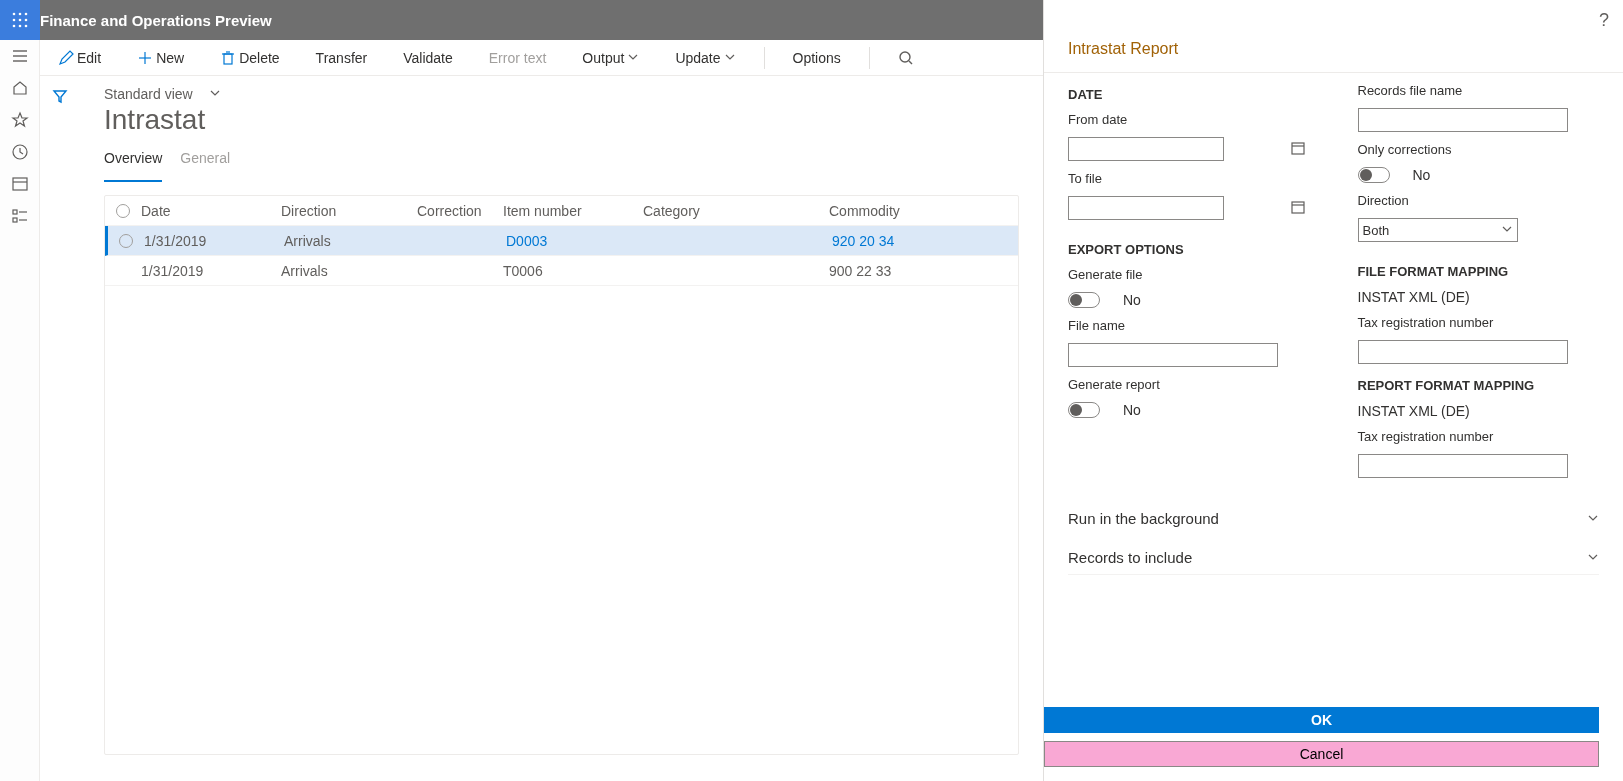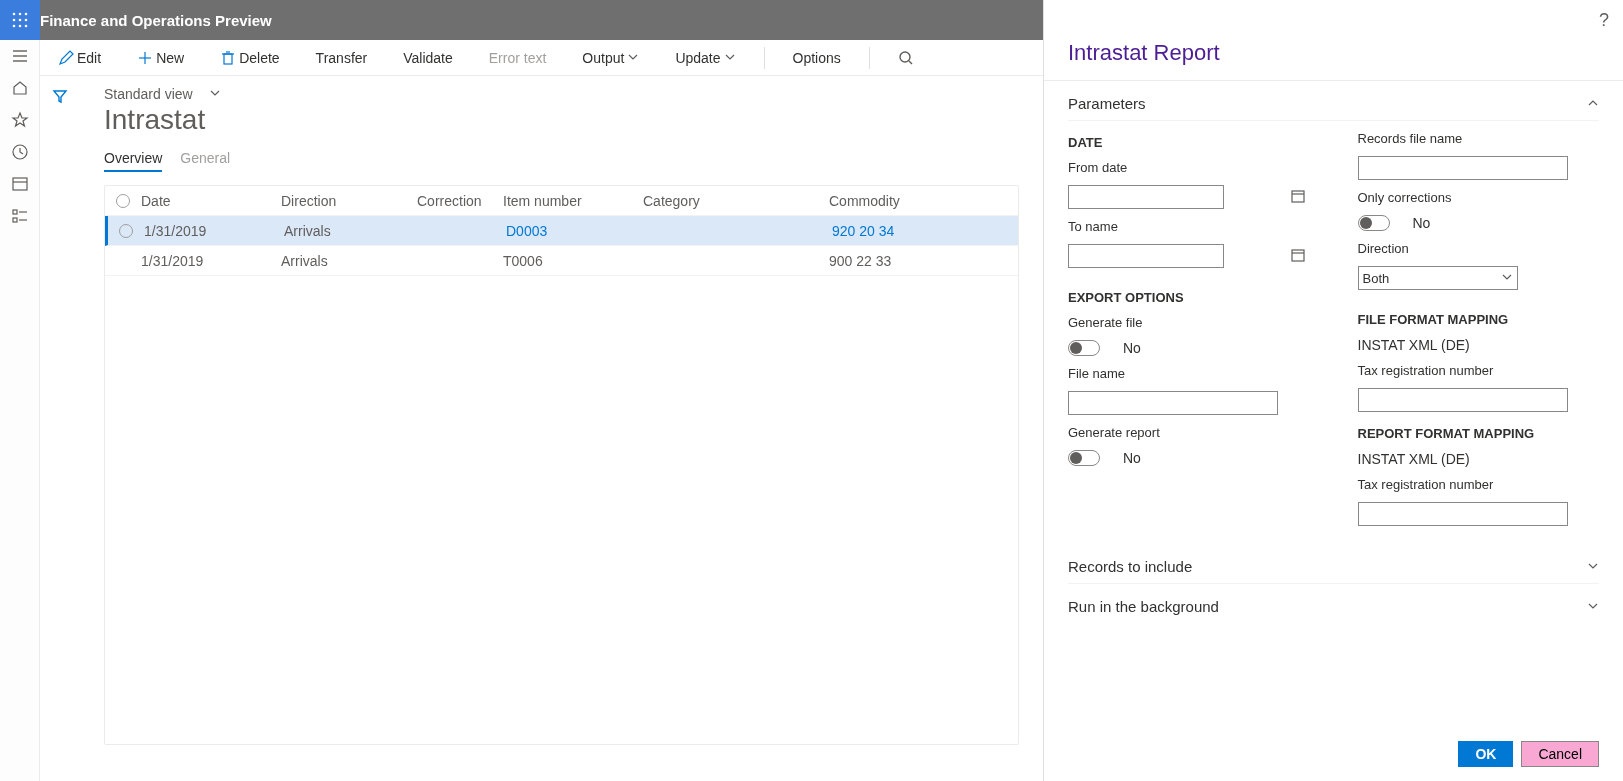--- a/index.html
+++ b/index.html
@@ -24,60 +24,60 @@
 .tb-sep { width: 1px; height: 22px; background: #e1dfdd; margin: 0 2px; }
 
 
 .main { position: absolute; left: 40px; top: 76px; right: 580px; bottom: 0; display: flex; }
 .filter-col { width: 40px; padding-top: 12px; text-align: center; }
 .filter-col svg { stroke: #0078d4; fill: none; }
 .content { flex: 1; padding: 10px 24px 0 24px; }
 .view-picker { font-size: 14px; color: #605e5c; display: flex; align-items: center; gap: 16px; cursor: pointer; }
 .page-title { font-size: 28px; color: #605e5c; font-weight: 400; margin-top: 2px; }
 .tabs { margin-top: 14px; display: flex; gap: 18px; border-bottom: 1px solid transparent; }
-.tab { padding-bottom: 4px; cursor: pointer; color: #a19f9d; }
+.tab { padding-bottom: 14px; cursor: pointer; color: #a19f9d; }
 .tab.active { color: #323130; border-bottom: 2px solid #0078d4; }
 
 .grid { margin-top: 12px; border: 1px solid #edebe9; border-radius: 2px; min-height: 560px; }
 .grid-row { display: flex; align-items: center; height: 30px; border-bottom: 1px solid #f3f2f1; }
 .grid-row.header { color: #605e5c; font-weight: 400; }
 .grid-row.selected { background: #dbe8f7; border-left: 3px solid #0078d4; }
 .col-sel { width: 36px; display: flex; justify-content: center; }
 .radio { width: 14px; height: 14px; border: 1px solid #a19f9d; border-radius: 50%; }
 .col { padding-right: 8px; color: #605e5c; }
 .col.link { color: #0078d4; }
 .c-date { width: 140px; }
 .c-dir { width: 136px; }
 .c-corr { width: 86px; }
 .c-item { width: 140px; }
 .c-cat { width: 186px; }
 .c-comm { width: 160px; }
 
 
 .panel { position: absolute; top: 0; right: 0; width: 580px; height: 100%; background: #fff; border-left: 1px solid #e1dfdd; display: flex; flex-direction: column; }
 .panel-help { position: absolute; top: 10px; right: 14px; color: #605e5c; cursor: pointer; font-size: 18px; }
-.panel-title { font-size: 22px; padding: 40px 24px 14px 24px; color: #4c1d95; }
+.panel-title { font-size: 16px; padding: 40px 24px 14px 24px; color: #a16207; }
 .panel-body { flex: 1; overflow: auto; border-top: 1px solid #edebe9; padding: 0 24px; }
 .section-hdr { display: flex; justify-content: space-between; align-items: center; padding: 14px 0 8px 0; cursor: pointer; border-bottom: 1px solid #f3f2f1; }
 .section-hdr span:first-child { color: #323130; font-size: 15px; }
 .section-content { padding: 10px 0 18px 0; display: flex; gap: 48px; }
 .col-left, .col-right { flex: 1; display: flex; flex-direction: column; gap: 10px; }
 .group-label { font-weight: 600; font-size: 13px; color: #323130; margin-top: 4px; }
 .field-label { font-size: 13px; color: #323130; }
 .text-input { width: 100%; max-width: 210px; height: 24px; border: 1px solid #8a8886; padding: 0 4px; font-size: 13px; }
 .date-input { position: relative; display: flex; }
 .date-input .cal { position: absolute; right: 4px; top: 3px; color: #605e5c; }
 .toggle-row { display: flex; align-items: center; gap: 10px; }
 .toggle { width: 32px; height: 16px; border: 1px solid #8a8886; border-radius: 10px; position: relative; background: #fff; }
 .toggle::after { content: ""; position: absolute; left: 1px; top: 1px; width: 12px; height: 12px; border-radius: 50%; background: #605e5c; }
 .toggle-label { font-size: 14px; color: #323130; padding-left: 13px; }
 .select-box { width: 100%; max-width: 160px; height: 24px; border: 1px solid #8a8886; padding: 0 4px; font-size: 13px; display: flex; align-items: center; justify-content: space-between; background: #fff; }
 .static-val { font-size: 14px; color: #323130; }
 
-.panel-footer { padding: 10px 24px 14px 0; display: flex; justify-content: flex-end; gap: 8px; border-top: 1px solid transparent; }
+.panel-footer { padding: 10px 24px 14px 0; display: flex; justify-content: flex-end; gap: 8px; border-top: 1px solid transparent; flex-direction: column; }
 .btn { height: 26px; padding: 0 16px; font-size: 14px; border: 1px solid #8a8886; background: #f9a8d4; cursor: pointer; }
 .btn.primary { background: #0078d4; border-color: #0078d4; color: #fff; font-weight: 600; }
 
 .chev { display: inline-block; }
 .chev svg { width: 12px; height: 12px; stroke: #605e5c; fill: none; }
 
 </style>
 </head>
 <body>
 
@@ -246,39 +246,33 @@
       </div>
     </div>
   </div>
 </div>
 
 <div class="panel">
   <div class="panel-help">?</div>
   <div class="panel-title">Intrastat Report</div>
   <div class="panel-body">
 
-    <div class="section-hdr">
-      <span>Parameters</span>
-      <span class="chev"><svg viewBox="0 0 12 12" stroke-width="1.2">
-            <path d="M2 8 L6 4 L10 8"></path>
-          </svg></span>
-    </div>
 
     <div class="section-content">
       <div class="col-left">
         <div class="group-label">DATE</div>
         <div class="field-label">From date</div>
         <div class="date-input">
             <input class="text-input" style="max-width: 156px;">
             <span class="cal"><svg width="16" height="16" viewBox="0 0 16 16" stroke="#605e5c" fill="none" stroke-width="1.2">
                 <rect x="2" y="3" width="12" height="11"></rect>
                 <line x1="2" y1="6" x2="14" y2="6"></line>
               </svg></span>
           </div>
-        <div class="field-label">To name</div>
+        <div class="field-label">To file</div>
         <div class="date-input">
             <input class="text-input" style="max-width: 156px;">
             <span class="cal"><svg width="16" height="16" viewBox="0 0 16 16" stroke="#605e5c" fill="none" stroke-width="1.2">
                 <rect x="2" y="3" width="12" height="11"></rect>
                 <line x1="2" y1="6" x2="14" y2="6"></line>
               </svg></span>
           </div>
 
         <div class="group-label" style="margin-top:12px">EXPORT OPTIONS</div>
         <div class="field-label">Generate file</div>
@@ -316,32 +310,32 @@
         <div class="field-label">Tax registration number</div>
         <input class="text-input" style="">
 
         <div class="group-label" style="margin-top:4px">REPORT FORMAT MAPPING</div>
         <div class="static-val">INSTAT XML (DE)</div>
         <div class="field-label">Tax registration number</div>
         <input class="text-input" style="">
       </div>
     </div>
 
+    <div class="section-hdr" style="border-bottom:none">
+      <span>Run in the background</span>
+      <span class="chev"><svg viewBox="0 0 12 12" stroke-width="1.2">
+            <path d="M2 4 L6 8 L10 4"></path>
+          </svg></span>
+    </div>
+
     <div class="section-hdr">
       <span>Records to include</span>
       <span class="chev"><svg viewBox="0 0 12 12" stroke-width="1.2">
             <path d="M2 4 L6 8 L10 4"></path>
           </svg></span>
     </div>
 
-    <div class="section-hdr" style="border-bottom:none">
-      <span>Run in the background</span>
-      <span class="chev"><svg viewBox="0 0 12 12" stroke-width="1.2">
-            <path d="M2 4 L6 8 L10 4"></path>
-          </svg></span>
-    </div>
-
   </div>
   <div class="panel-footer">
     <button class="btn primary">OK</button>
     <button class="btn">Cancel</button>
   </div>
 </div>
 
 </body></html>

